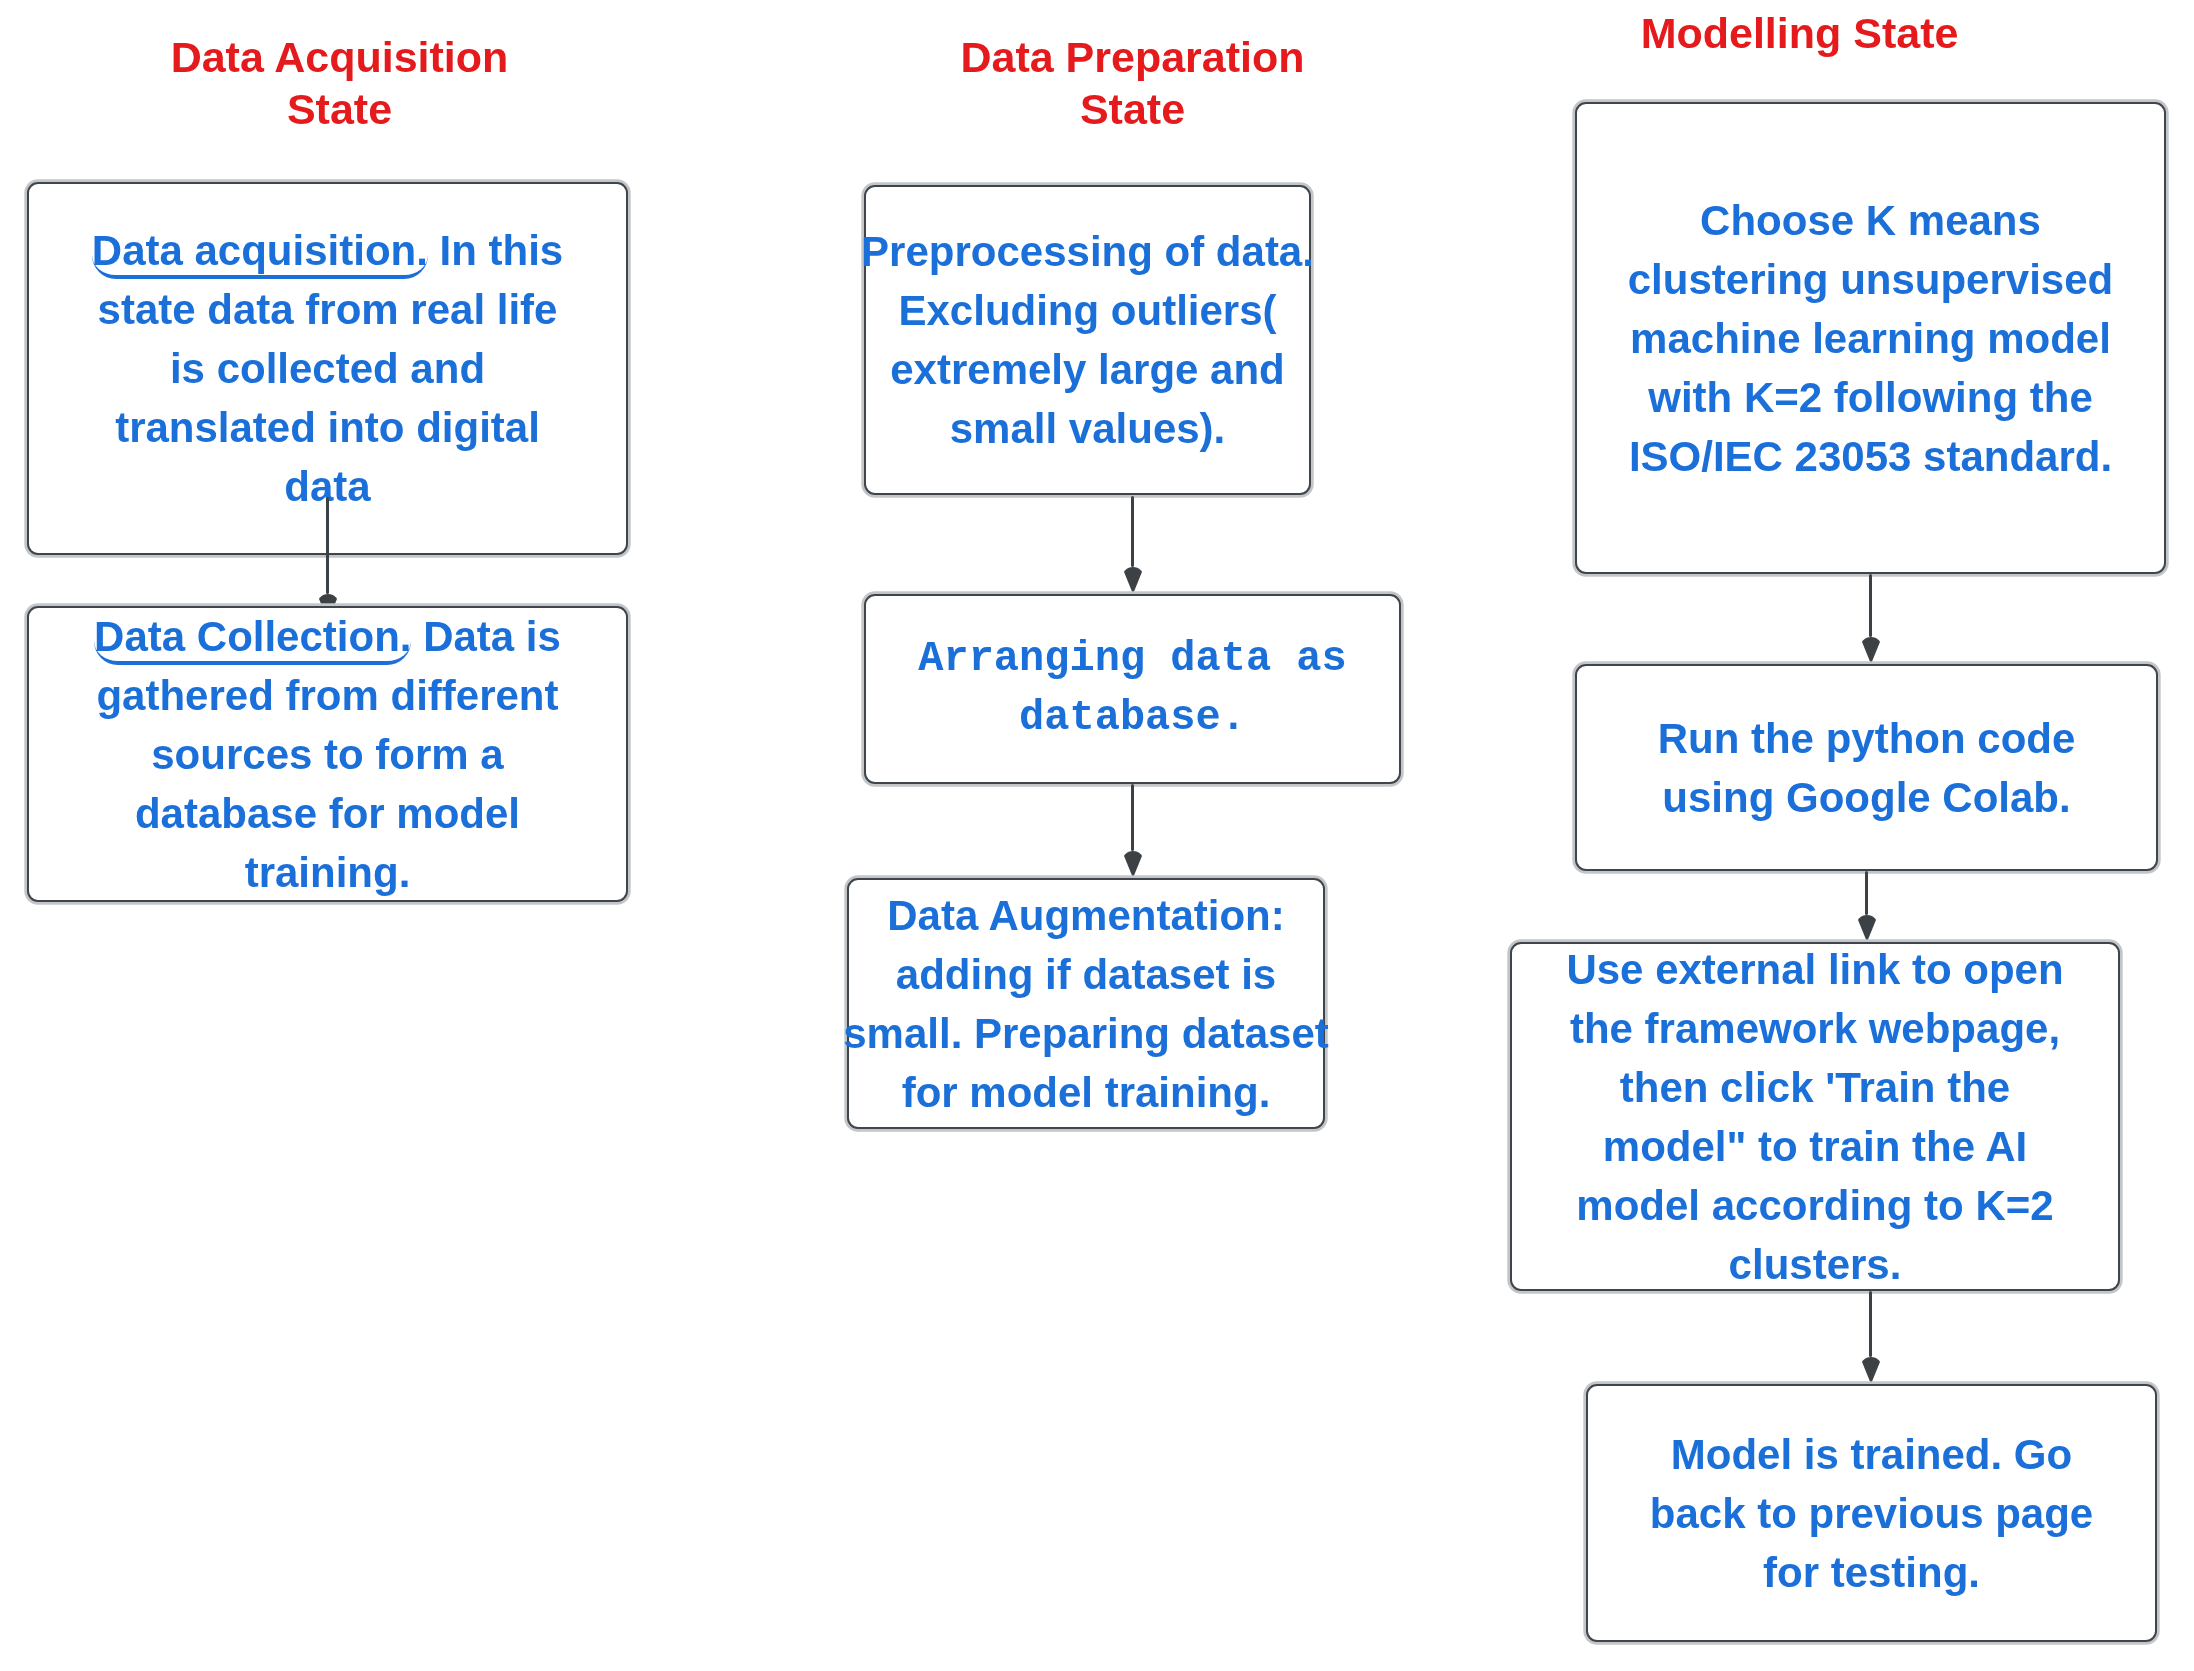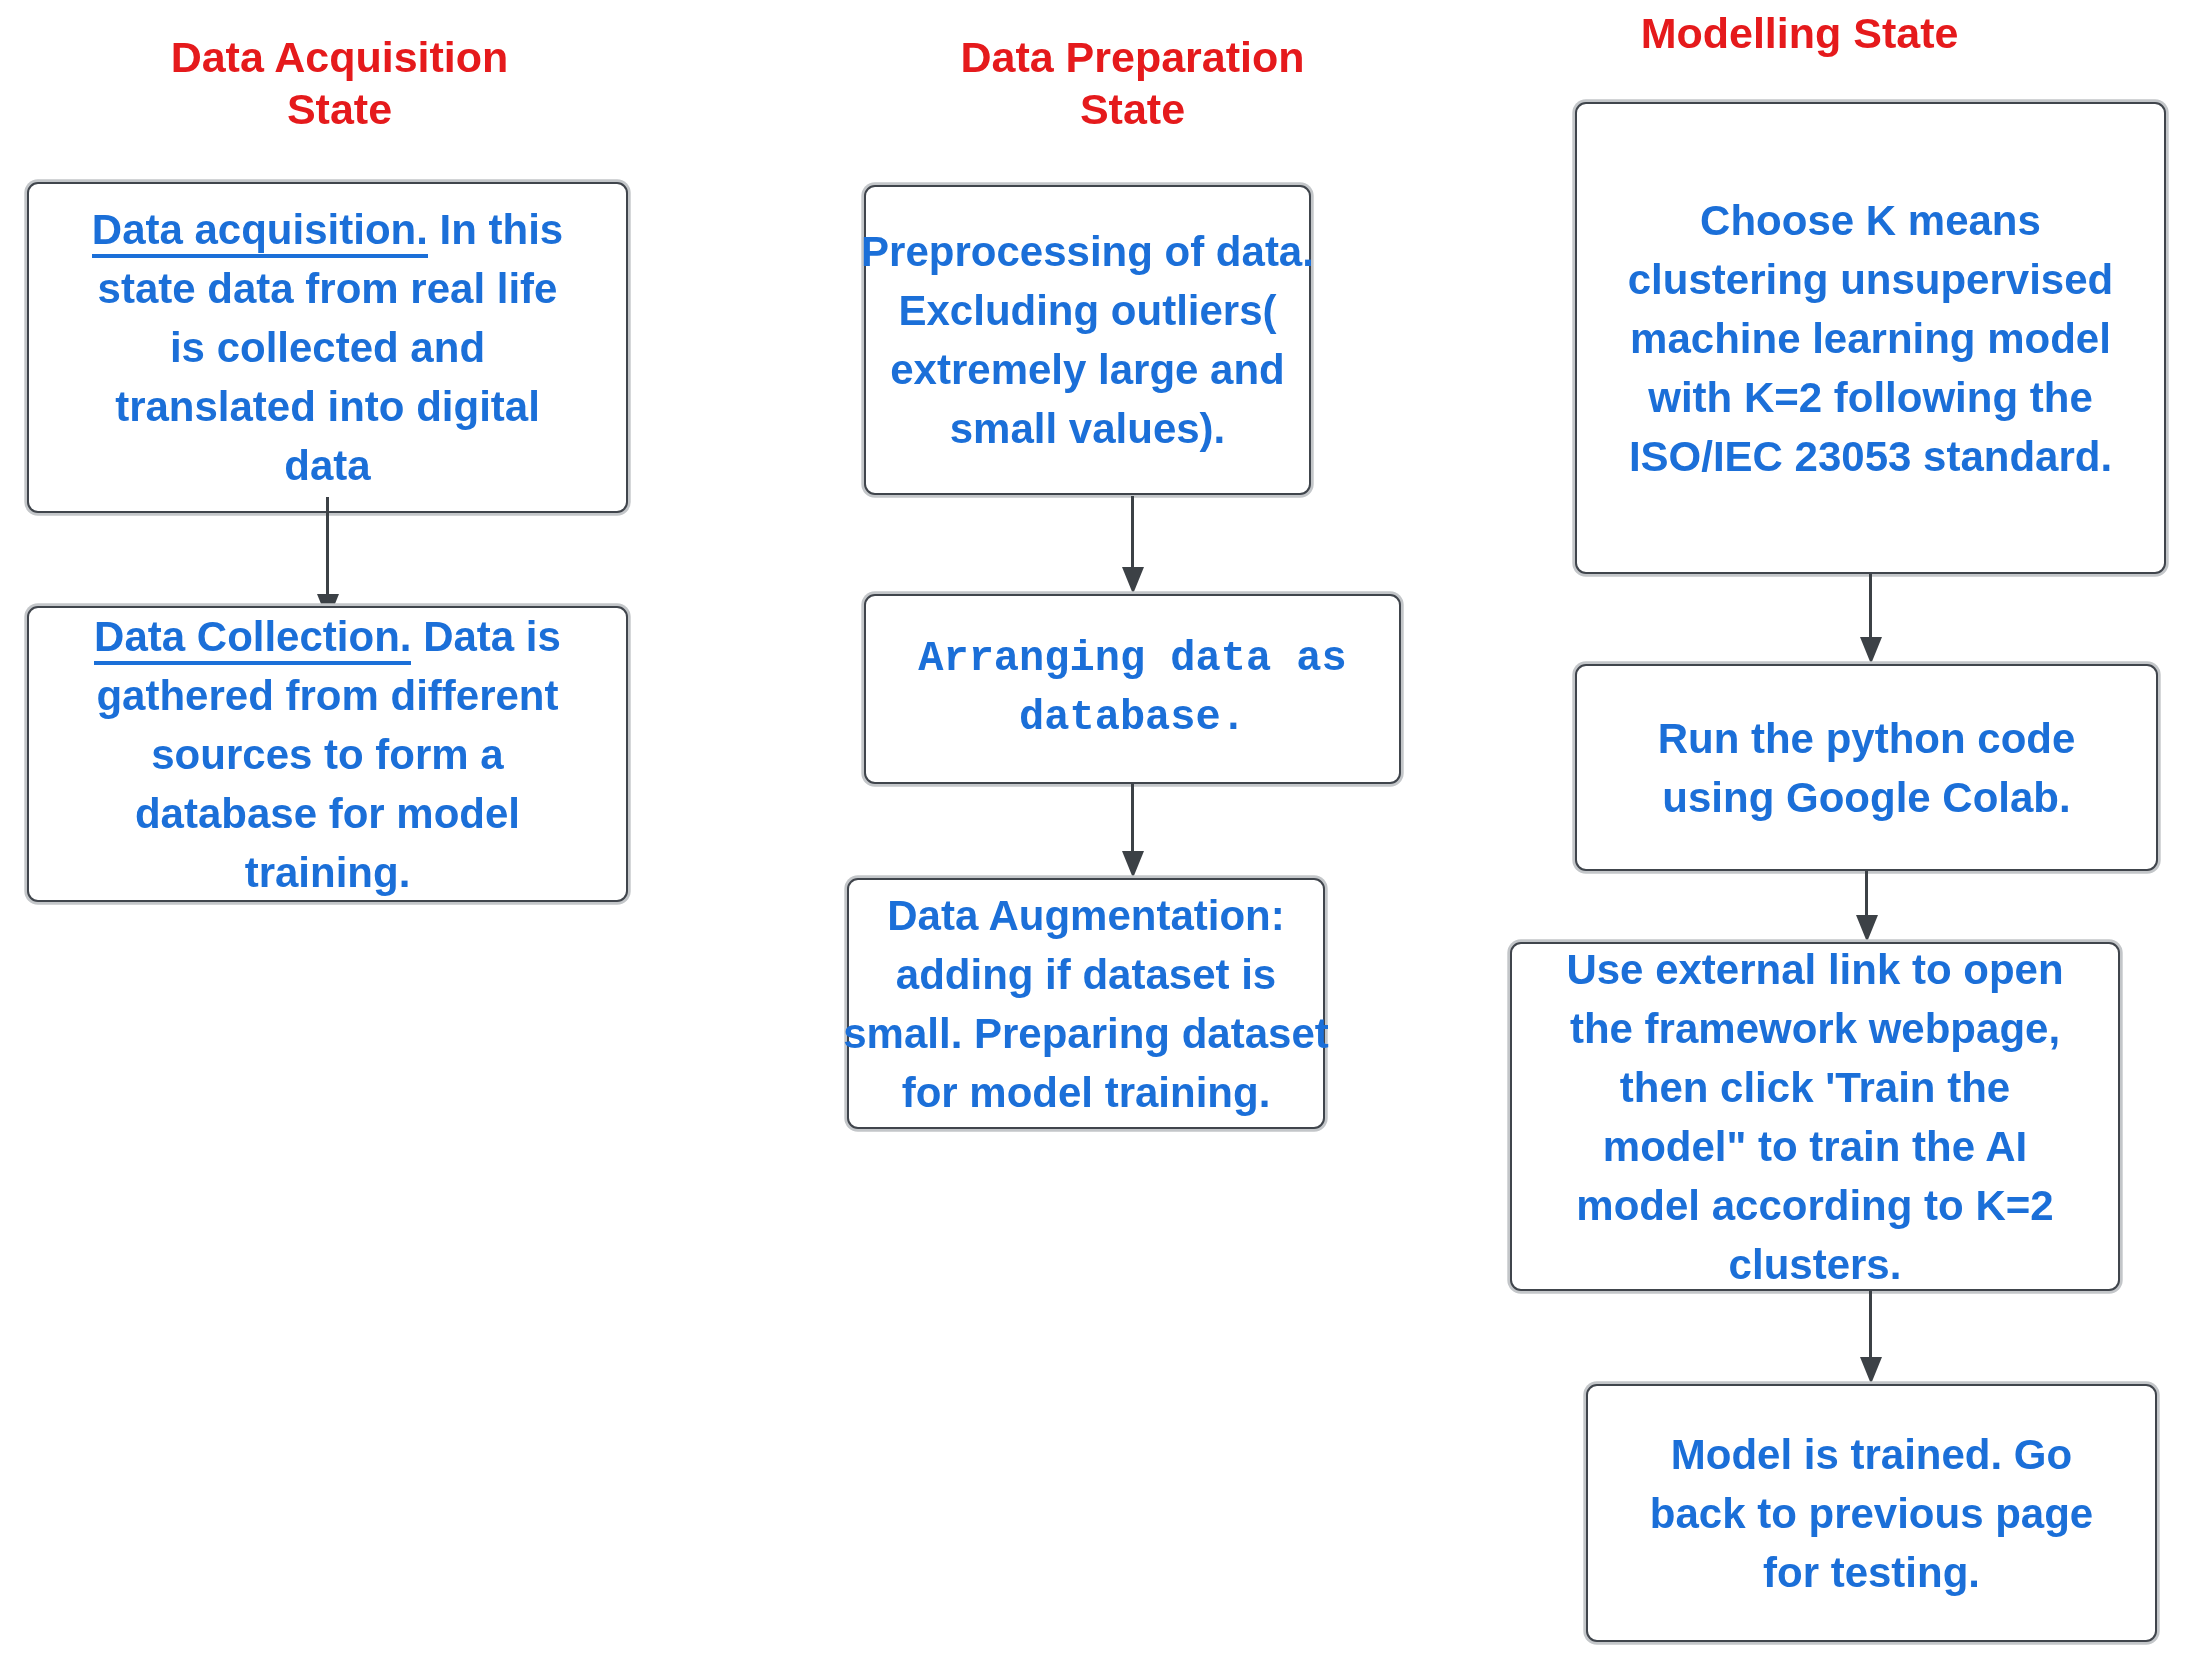--- a/index.html
+++ b/index.html
@@ -3,21 +3,21 @@
 <meta charset="utf-8">
 <style>
   :root{
     --heading:#e51a1c;
     --body:#1b6fd8;
     --border:#40454c;
     --arrow:#3c4146;
     --shadow:#c3c6c9;
     --background:#ffffff;
   }
-  *{box-sizing:border-box;margin:0;padding:0;}
+  *{box-sizing:border-box;margin:0;padding:0;border-radius:24px;}
   html,body{background:var(--background);}
   #canvas{
     position:relative;
     width:2194px;
     height:1672px;
     background:var(--background);
     font-family:"Liberation Sans","DejaVu Sans",sans-serif;
     font-weight:700;
     overflow:hidden;
   }
@@ -76,21 +76,21 @@
 <div id="canvas">
 
   <div class="col-heading" style="left:102px;top:30.5px;">Data Acquisition
 State</div>
 
   <div class="col-heading" style="left:895px;top:30.5px;">Data Preparation
 State</div>
 
   <div class="col-heading" style="left:1562px;top:6.8px;">Modelling State</div>
 
-  <div class="pbox" style="left:27px;top:182px;width:601px;height:331px;">
+  <div class="pbox" style="left:27px;top:182px;width:601px;height:373px;">
     <div class="box-text"><span class="underlined">Data acquisition.</span><span> In this
 state data from real life
 is collected and
 translated into digital
 data</span></div>
   </div>
 
   <div class="arrow" style="left:316px;top:497px;height:124px;">
     <div class="arrow-line"></div>
     <div class="arrow-head"></div>

